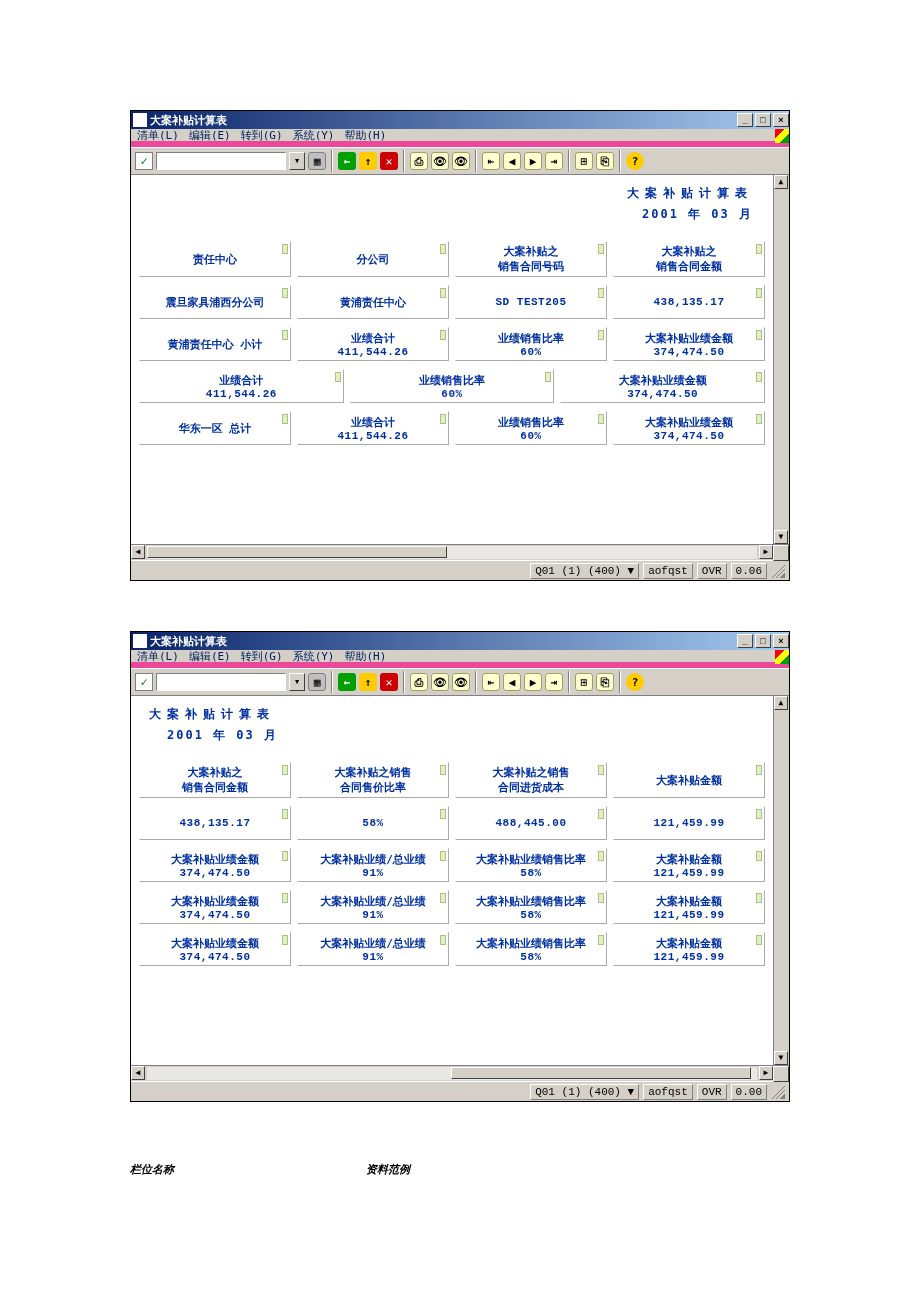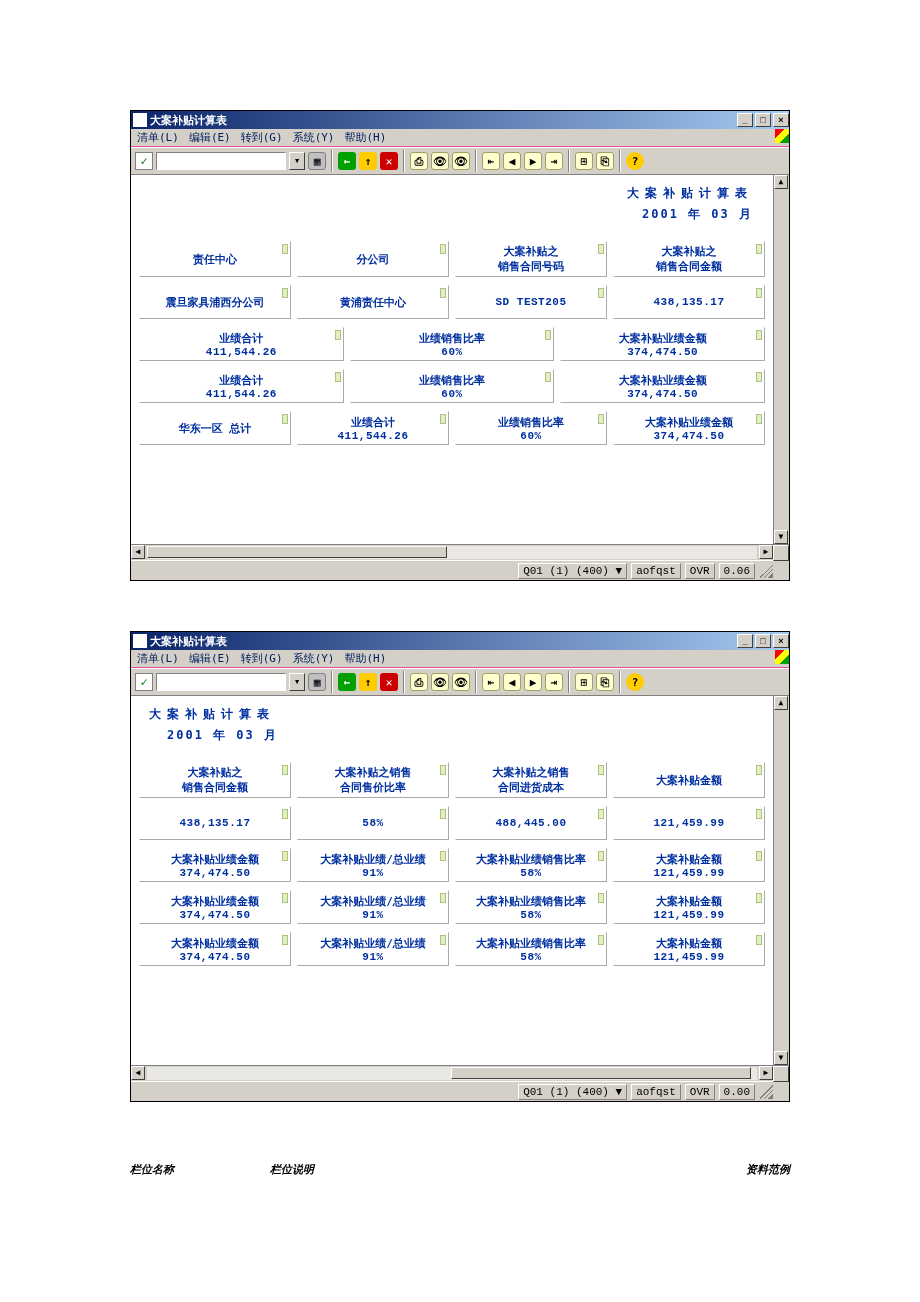--- a/index.html
+++ b/index.html
@@ -66,21 +66,21 @@
   
   .menubar {
     height: 18px;
     background: #d4d0c8;
     display: flex;
     align-items: center;
     font-size: 11px;
     color: #002060;
     padding-left: 6px;
     gap: 10px;
-    border-bottom: 1px solid #ec4899;
+    border-bottom: 6px solid #ec4899;
   }
   
   .toolbar {
     height: 28px;
     background: #d4d0c8;
     border-top: 1px solid #fff;
     border-bottom: 1px solid #808080;
     display: flex;
     align-items: center;
     padding: 0 4px;
@@ -253,21 +253,21 @@
   .statusbar {
     height: 20px;
     background: #d4d0c8;
     border-top: 1px solid #fff;
     display: flex;
     align-items: center;
     justify-content: flex-end;
     font-size: 11px;
     font-family: "Courier New", monospace;
     gap: 4px;
-    padding-right: 16px;
+    padding-right: 4px;
   }
   .statusbar .seg {
     border: 1px solid #808080;
     border-top-color:#fff;
     border-left-color:#fff;
     padding: 1px 4px;
     background: #d4d0c8;
   }
   .statusbar .grip2 {
     width: 14px; height: 14px;
@@ -375,20 +375,24 @@
                 <div class="line num">SD TEST205</div>
               </div>
               <div class="cell">
                 <div class="badge"></div>
                 <div class="line num">438,135.17</div>
               </div>
             </div>
             <div class="data-row">
               <div class="cell">
                 <div class="badge"></div>
+                <div class="line">黄浦责任中心   小计</div>
+              </div>
+              <div class="cell">
+                <div class="badge"></div>
                 <div class="line">业绩合计</div>
                 <div class="line num">411,544.26</div>
               </div>
               <div class="cell">
                 <div class="badge"></div>
                 <div class="line">业绩销售比率</div>
                 <div class="line num">60%</div>
               </div>
               <div class="cell">
                 <div class="badge"></div>
@@ -630,17 +634,16 @@
       <span class="seg">Q01 (1) (400) ▼</span>
       <span class="seg">aofqst</span>
       <span class="seg">OVR</span>
       <span class="seg">0.00</span>
       <span class="grip2"></span>
     </div>
   </div>
 
   <div class="footer-labels">
     <div class="fl1">栏位名称</div>
-    <div class="fl2">栏位说明</div>
     <div class="fl3">资料范例</div>
   </div>
 
 </div>
 
 </body></html>

